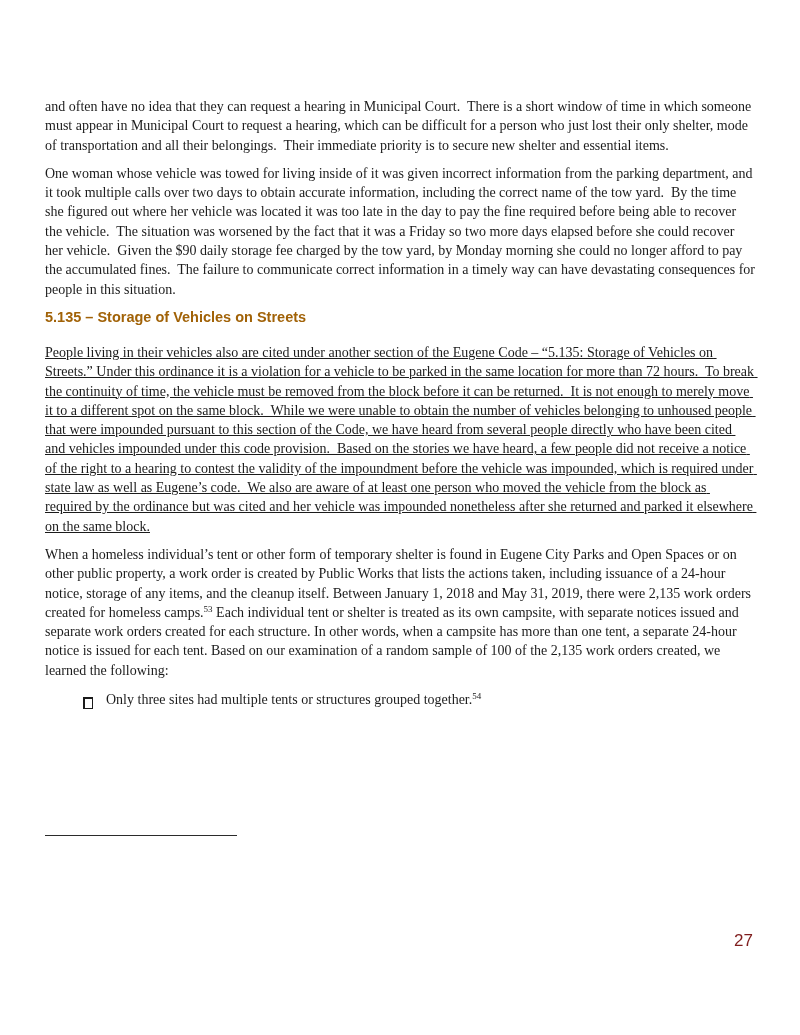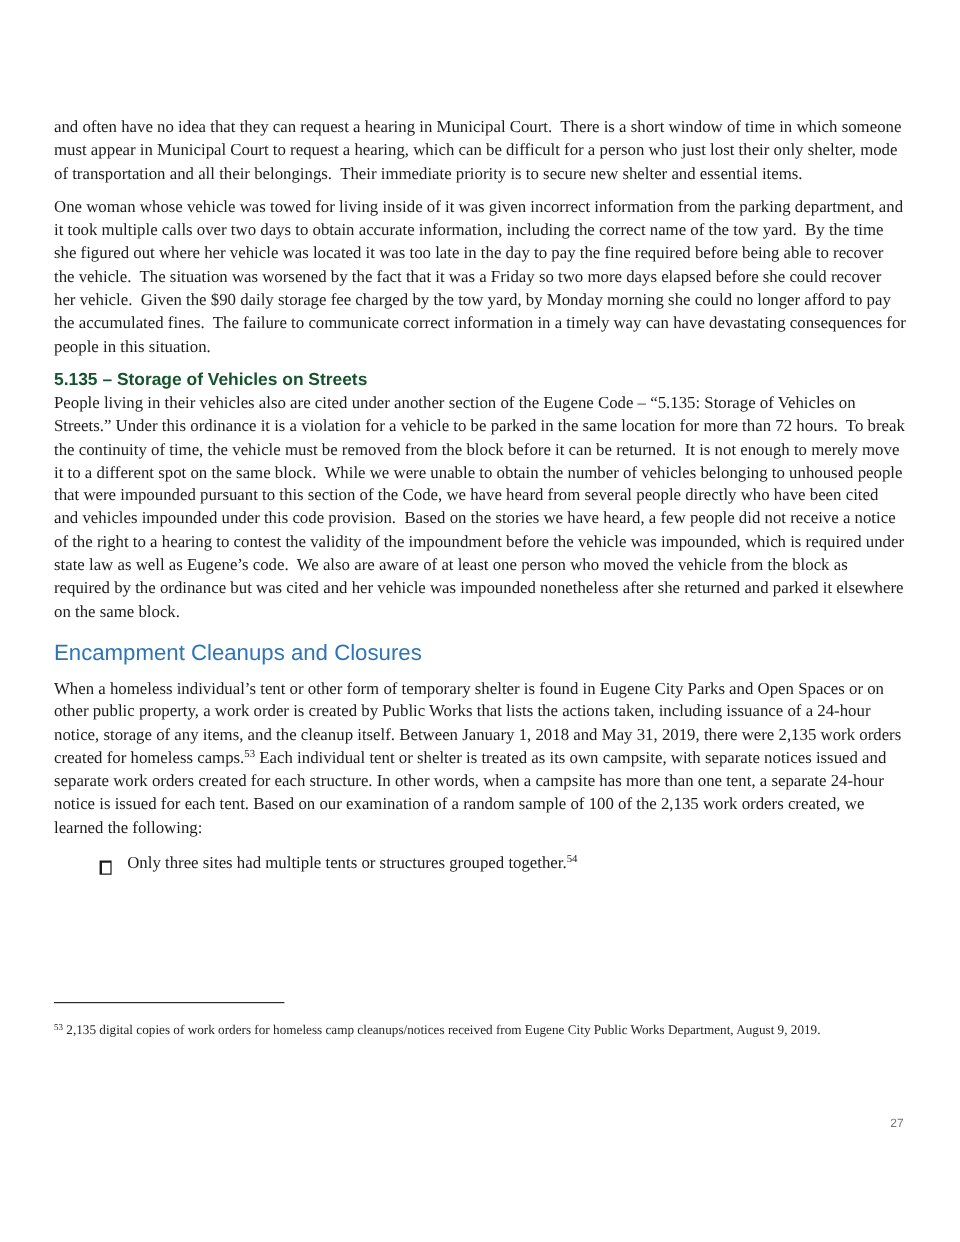--- a/index.html
+++ b/index.html
@@ -33,31 +33,31 @@
     font-size: 9px;
     line-height: 0;
     vertical-align: 5px;
   }
   .heading-sub {
     margin: 4px 0 0 0;
     font-family: "Liberation Sans", sans-serif;
     font-size: 14.5px;
     font-weight: bold;
     line-height: 19px;
-    color: #14532d;
+    color: #a16207;
   }
   .heading-section {
     margin: 12px 0 10px 0;
     font-family: "Liberation Sans", sans-serif;
     font-size: 18.5px;
     font-weight: normal;
     line-height: 23px;
     color: #2E74B5;
   }
-  .after-heading { margin-top: 0; }
+  .after-heading { margin-top: 16px; text-decoration: underline; }
   .bullet-row {
     display: flex;
     align-items: flex-end;
     margin: 10px 0 0 38px;
     font-size: 14px;
     line-height: 19.3px;
   }
   .square-bullet {
     flex: 0 0 auto;
     width: 7px;
@@ -93,50 +93,48 @@
   .footnote sup {
     font-size: 7.5px;
     line-height: 0;
     vertical-align: 4px;
   }
   .page-number {
     position: absolute;
     top: 931px;
     right: 47px;
     font-family: "Liberation Sans", sans-serif;
-    font-size: 10px;
-    color: #737373;
+    font-size: 17px;
+    color: #7f1d1d;
   }
 </style>
 </head>
 <body>
 
 <div class="page">
   <div class="content">
 
     <p class="body-para">and often have no idea that they can request a hearing in Municipal Court.  There is a short window of time in which someone must appear in Municipal Court to request a hearing, which can be difficult for a person who just lost their only shelter, mode of transportation and all their belongings.  Their immediate priority is to secure new shelter and essential items.</p>
 
     <p class="body-para">One woman whose vehicle was towed for living inside of it was given incorrect information from the parking department, and it took multiple calls over two days to obtain accurate information, including the correct name of the tow yard.  By the time she figured out where her vehicle was located it was too late in the day to pay the fine required before being able to recover the vehicle.  The situation was worsened by the fact that it was a Friday so two more days elapsed before she could recover her vehicle.  Given the $90 daily storage fee charged by the tow yard, by Monday morning she could no longer afford to pay the accumulated fines.  The failure to communicate correct information in a timely way can have devastating consequences for people in this situation.</p>
 
     <h2 class="heading-sub">5.135 – Storage of Vehicles on Streets</h2>
 
     <p class="body-para after-heading">People living in their vehicles also are cited under another section of the Eugene Code – “5.135: Storage of Vehicles on Streets.” Under this ordinance it is a violation for a vehicle to be parked in the same location for more than 72 hours.  To break the continuity of time, the vehicle must be removed from the block before it can be returned.  It is not enough to merely move it to a different spot on the same block.  While we were unable to obtain the number of vehicles belonging to unhoused people that were impounded pursuant to this section of the Code, we have heard from several people directly who have been cited and vehicles impounded under this code provision.  Based on the stories we have heard, a few people did not receive a notice of the right to a hearing to contest the validity of the impoundment before the vehicle was impounded, which is required under state law as well as Eugene’s code.  We also are aware of at least one person who moved the vehicle from the block as required by the ordinance but was cited and her vehicle was impounded nonetheless after she returned and parked it elsewhere on the same block.</p>
 
-    <h1 class="heading-section">Encampment Cleanups and Closures</h1>
 
     <p class="body-para"><span>When a homeless individual’s tent or other form of temporary shelter is found in Eugene City Parks and Open Spaces or on other public property, a work order is created by Public Works that lists the actions taken, including issuance of a 24-hour notice, storage of any items, and the cleanup itself. Between January 1, 2018 and May 31, 2019, there were 2,135 work orders created for homeless camps.</span><sup>53</sup><span> Each individual tent or shelter is treated as its own campsite, with separate notices issued and separate work orders created for each structure. In other words, when a campsite has more than one tent, a separate 24-hour notice is issued for each tent. Based on our examination of a random sample of 100 of the 2,135 work orders created, we learned the following:</span></p>
 
     <div class="bullet-row">
       <span class="square-bullet"></span>
       <span class="bullet-text"><span>Only three sites had multiple tents or structures grouped together.</span><sup>54</sup></span>
     </div>
 
   </div>
 
   <div class="footnote-area">
     <div class="footnote-separator"></div>
 
-    <p class="footnote"><sup>53</sup><span> 2,135 digital copies of work orders for homeless camp cleanups/notices received from Eugene City Public Works Department, August 9, 2019.</span></p>
 
   </div>
 
   <div class="page-number">27</div>
 </div>
 
 </body></html>

